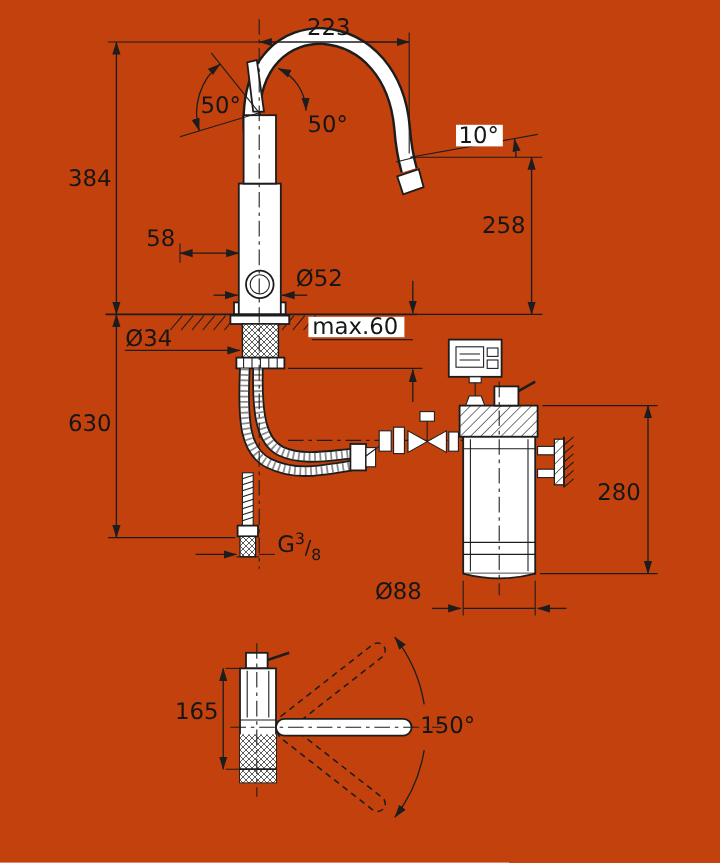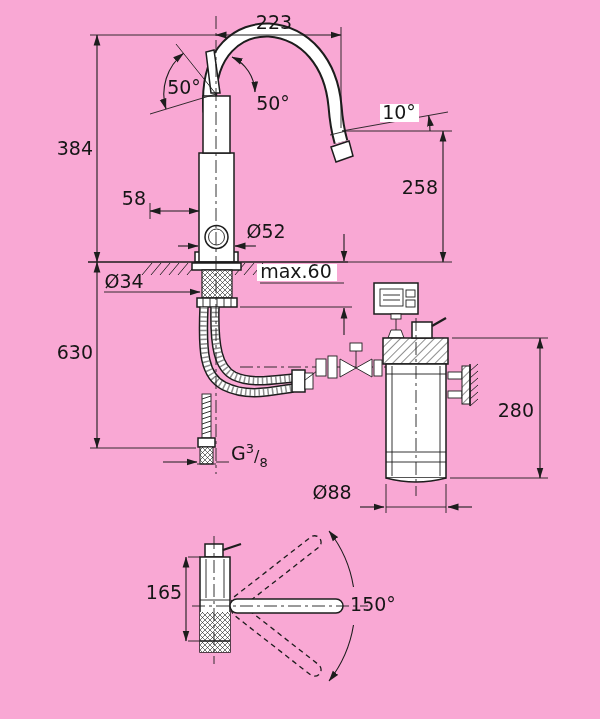--- a/index.html
+++ b/index.html
@@ -1,16 +1,16 @@
 <!DOCTYPE html>
 <html><head>
 <meta charset="utf-8">
 <style>
   html,body{margin:0;padding:0;background:#fff;}
-  .stage{width:600px;height:719px;background:#f9a8d4;position:relative;overflow:hidden;}
+  .stage{width:600px;height:719px;background:#c2410c;position:relative;overflow:hidden;}
   svg text{font-family:"DejaVu Sans",sans-serif;font-size:19px;fill:#161616;}
   .mid{text-anchor:middle}.end{text-anchor:end}
   .sup{font-size:13px}.sub{font-size:13px}.slash{font-size:16px}
   .ln{fill:none;stroke:#1d1d1d;stroke-width:1.5}
   .lnw{fill:#fff;stroke:#1d1d1d;stroke-width:1.5}
   .tn{fill:none;stroke:#1d1d1d;stroke-width:0.9}
   .tnw{fill:#fff;stroke:#1d1d1d;stroke-width:0.9}
   .dim{fill:none;stroke:#1d1d1d;stroke-width:1.1}
   .cl{fill:none;stroke:#1d1d1d;stroke-width:0.9;stroke-dasharray:13 4 3 4}
   .dsh{fill:none;stroke:#1d1d1d;stroke-width:1.3;stroke-dasharray:5 4}

